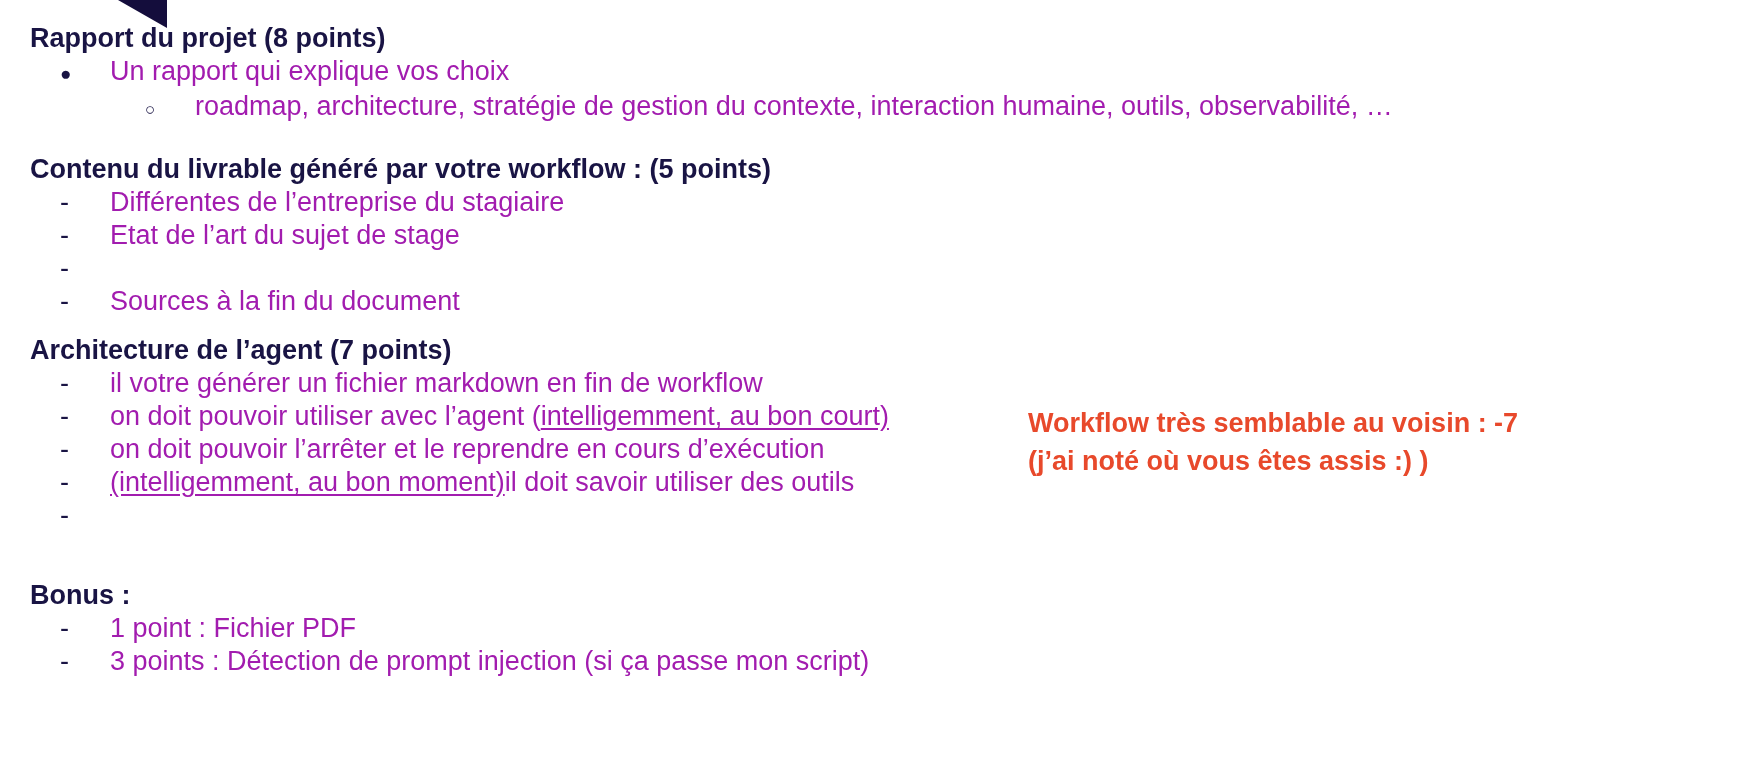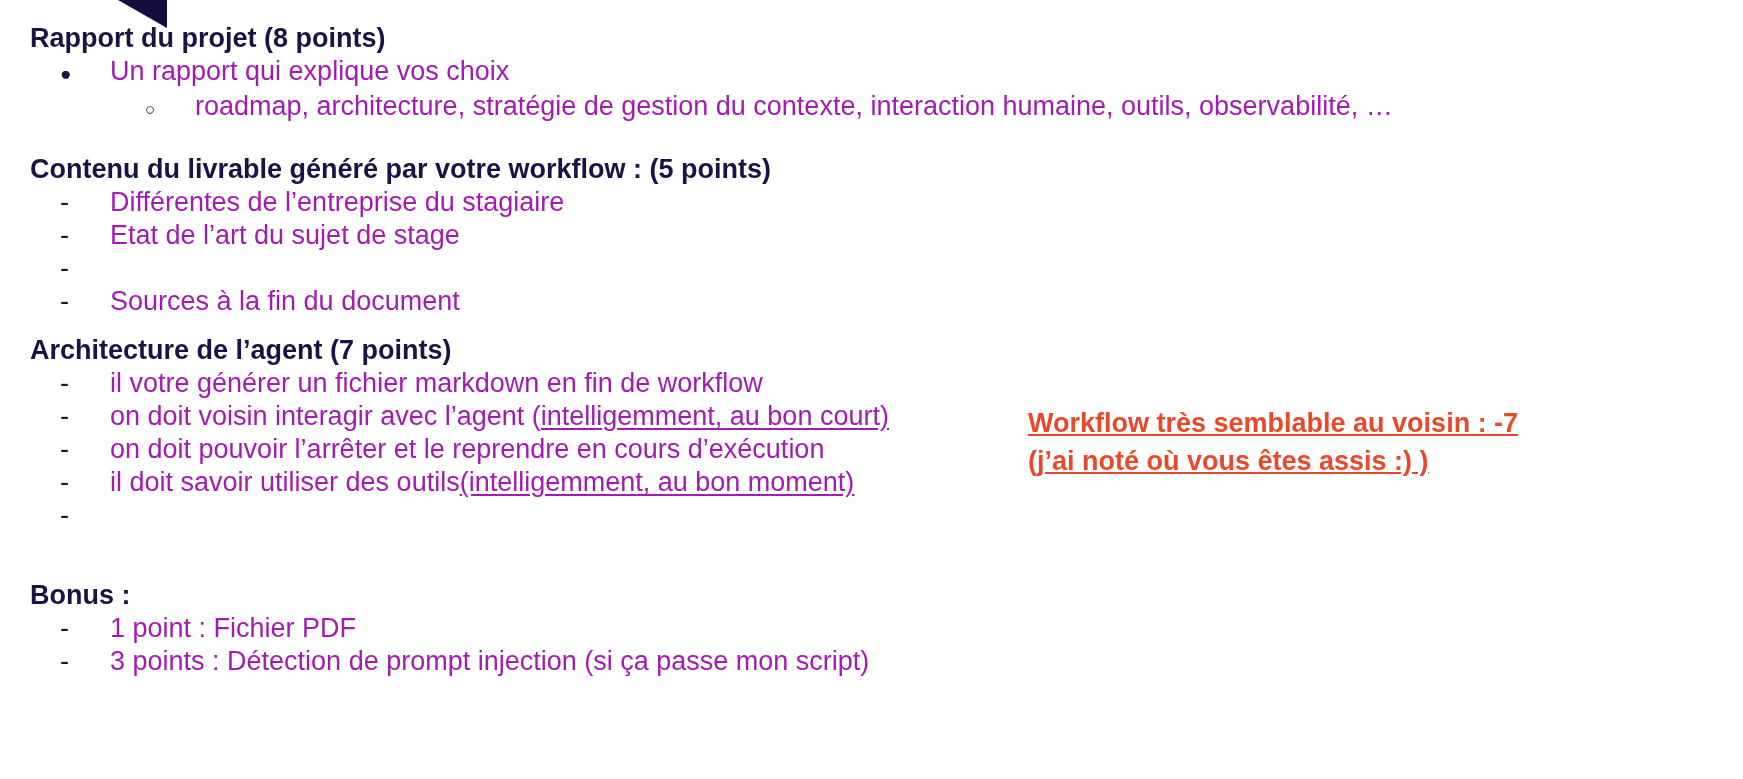--- a/index.html
+++ b/index.html
@@ -86,21 +86,21 @@
     position: absolute;
     left: 1028px;
     top: 404px;
     width: 560px;
     font-weight: bold;
     font-size: 27px;
     line-height: 38px;
     color: #E8492B;
     white-space: nowrap;
   }
-  #annotation .ann-line { color: #E8492B; text-decoration: underline; }
+  #annotation .ann-line { color: #E8492B; }
 </style>
 </head>
 <body>
 
 <div id="slide">
 
   <div id="corner-triangle"></div>
 
   <div class="block" style="top:22px;">
     <div class="heading">Rapport du projet  (8 points)</div>
@@ -139,33 +139,33 @@
   <div class="block" style="top:334px;">
     <div class="heading">Architecture de l’agent (7 points)</div>
 
     <div class="row lvld">
       <span class="marker">-</span>
       <span class="txt">il votre générer un fichier markdown en fin de workflow</span>
     </div>
 
     <div class="row lvld">
       <span class="marker">-</span>
-      <span class="txt">on doit voisin interagir avec l’agent (</span>
+      <span class="txt">on doit pouvoir utiliser avec l’agent (</span>
         <span class="txt underline">intelligemment, au bon court)</span>
     </div>
 
     <div class="row lvld">
       <span class="marker">-</span>
       <span class="txt">on doit pouvoir l’arrêter et le reprendre en cours d’exécution</span>
     </div>
 
     <div class="row lvld">
       <span class="marker">-</span>
-      <span class="txt">il doit savoir utiliser des outils </span>
-        <span class="txt underline">(intelligemment, au bon moment)</span>
+      <span class="txt underline">(intelligemment, au bon moment)</span>
+        <span class="txt">il doit savoir utiliser des outils </span>
     </div>
 
     <div class="row lvld">
       <span class="marker">-</span>
     </div>
   </div>
 
   <div class="block" style="top:579px;">
     <div class="heading">Bonus :</div>
 

